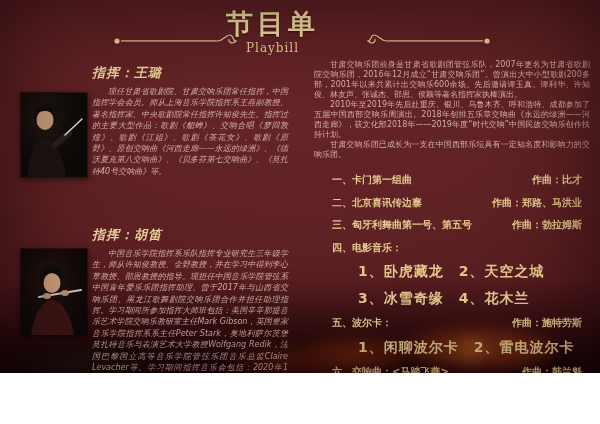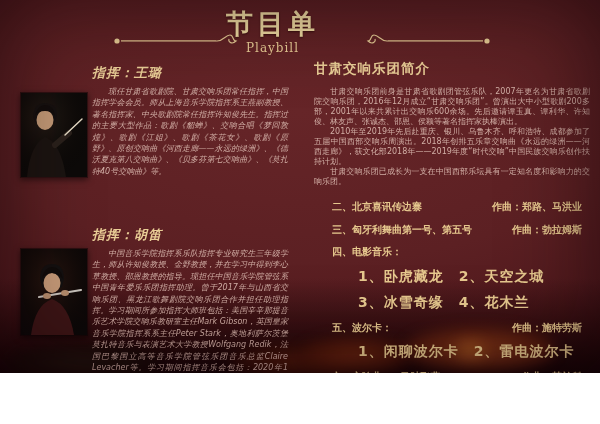--- a/index.html
+++ b/index.html
@@ -122,28 +122,31 @@
         </svg>
       </div>
       <div>
         <h2>指挥：胡笛</h2>
         <p>中国音乐学院指挥系乐队指挥专业研究生三年级学生，师从许知俊教授、金野教授，并在学习中得到李心草教授、邵恩教授的指导。现担任中国音乐学院管弦系中国青年爱乐乐团指挥助理。曾于2017年与山西省交响乐团、黑龙江歌舞剧院交响乐团合作并担任助理指挥。学习期间所参加指挥大师班包括：美国辛辛那提音乐艺术学院交响乐教研室主任Mark Gibson，英国皇家音乐学院指挥系系主任Peter Stark，奥地利萨尔茨堡莫扎特音乐与表演艺术大学教授Wolfgang Redik，法国巴黎国立高等音乐学院管弦乐团音乐总监Claire Levacher等。学习期间指挥音乐会包括：2020年1月、10月与中国乐派交响乐团合作，指挥勃拉姆斯《第二交响曲》、德沃夏克《第九交响曲》，2019年十二月与天津交响乐团合作指挥斯美塔那《波希米亚的森林与草原》，2018年6月指挥北京第三十五中学金帆民族管弦乐团举办《茶马新韵》音乐会等。</p>
       </div>
     </div>
   </div>
 
   <div class="rightcol">
-    <h2>甘肃交响乐团简介</h2>
     <div class="intro">
       <p>甘肃交响乐团前身是甘肃省歌剧团管弦乐队，2007年更名为甘肃省歌剧院交响乐团，2016年12月成立“甘肃交响乐团”。曾演出大中小型歌剧200多部，2001年以来共累计出交响乐600余场。先后邀请谭玉真、谭利华、许知俊、林友声、张诚杰、邵恩、侯颖等著名指挥家执棒演出。</p>
       <p>2010年至2019年先后赴重庆、银川、乌鲁木齐、呼和浩特、成都参加了五届中国西部交响乐周演出。2018年创排五乐章交响曲《永远的绿洲——河西走廊》，获文化部2018年——2019年度“时代交响”中国民族交响乐创作扶持计划。</p>
       <p>甘肃交响乐团已成长为一支在中国西部乐坛具有一定知名度和影响力的交响乐团。</p>
     </div>
 
     <div class="program">
+      <div class="prog-row">
+        <span><span>一、</span><span>卡门第一组曲</span></span>
+        <span>作曲：比才</span>
+      </div>
       <div class="prog-row">
         <span><span>二、</span><span>北京喜讯传边寨</span></span>
         <span>作曲：郑路、马洪业</span>
       </div>
       <div class="prog-row">
         <span><span>三、</span><span>匈牙利舞曲第一号、第五号</span></span>
         <span>作曲：勃拉姆斯</span>
       </div>
       <div class="prog-row">
         <span><span>四、</span><span>电影音乐：</span></span>

